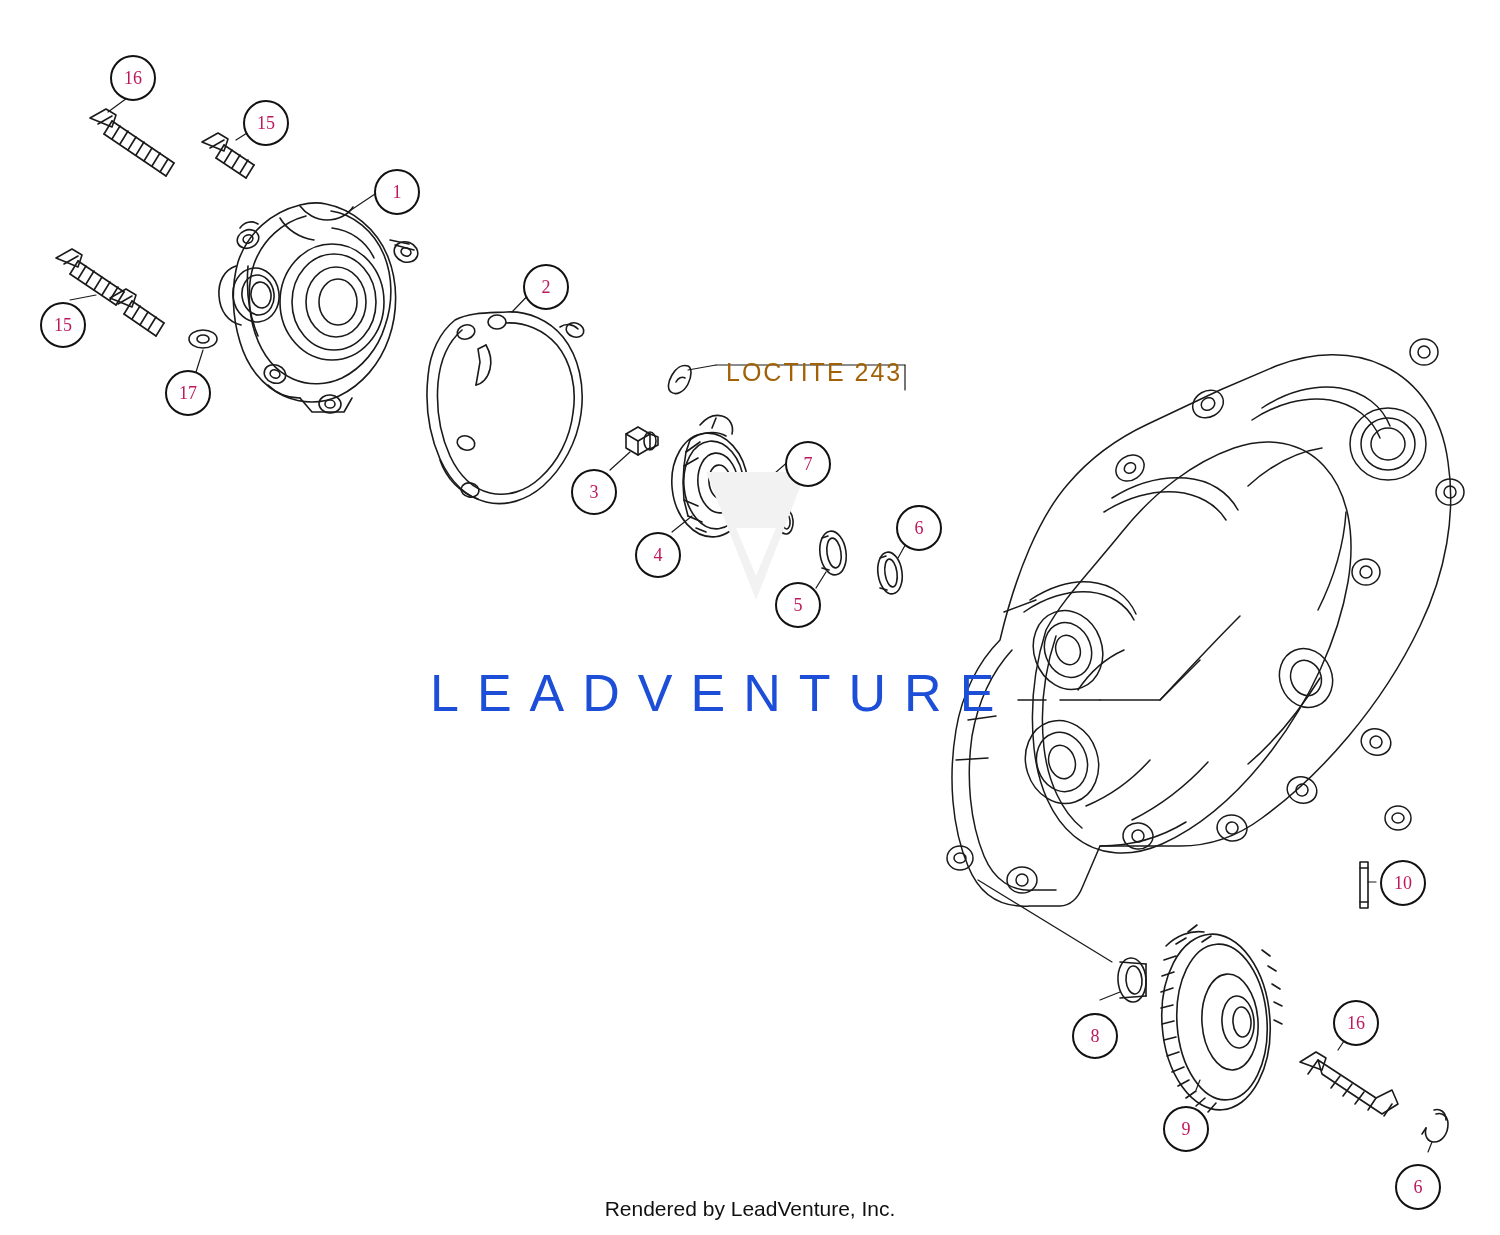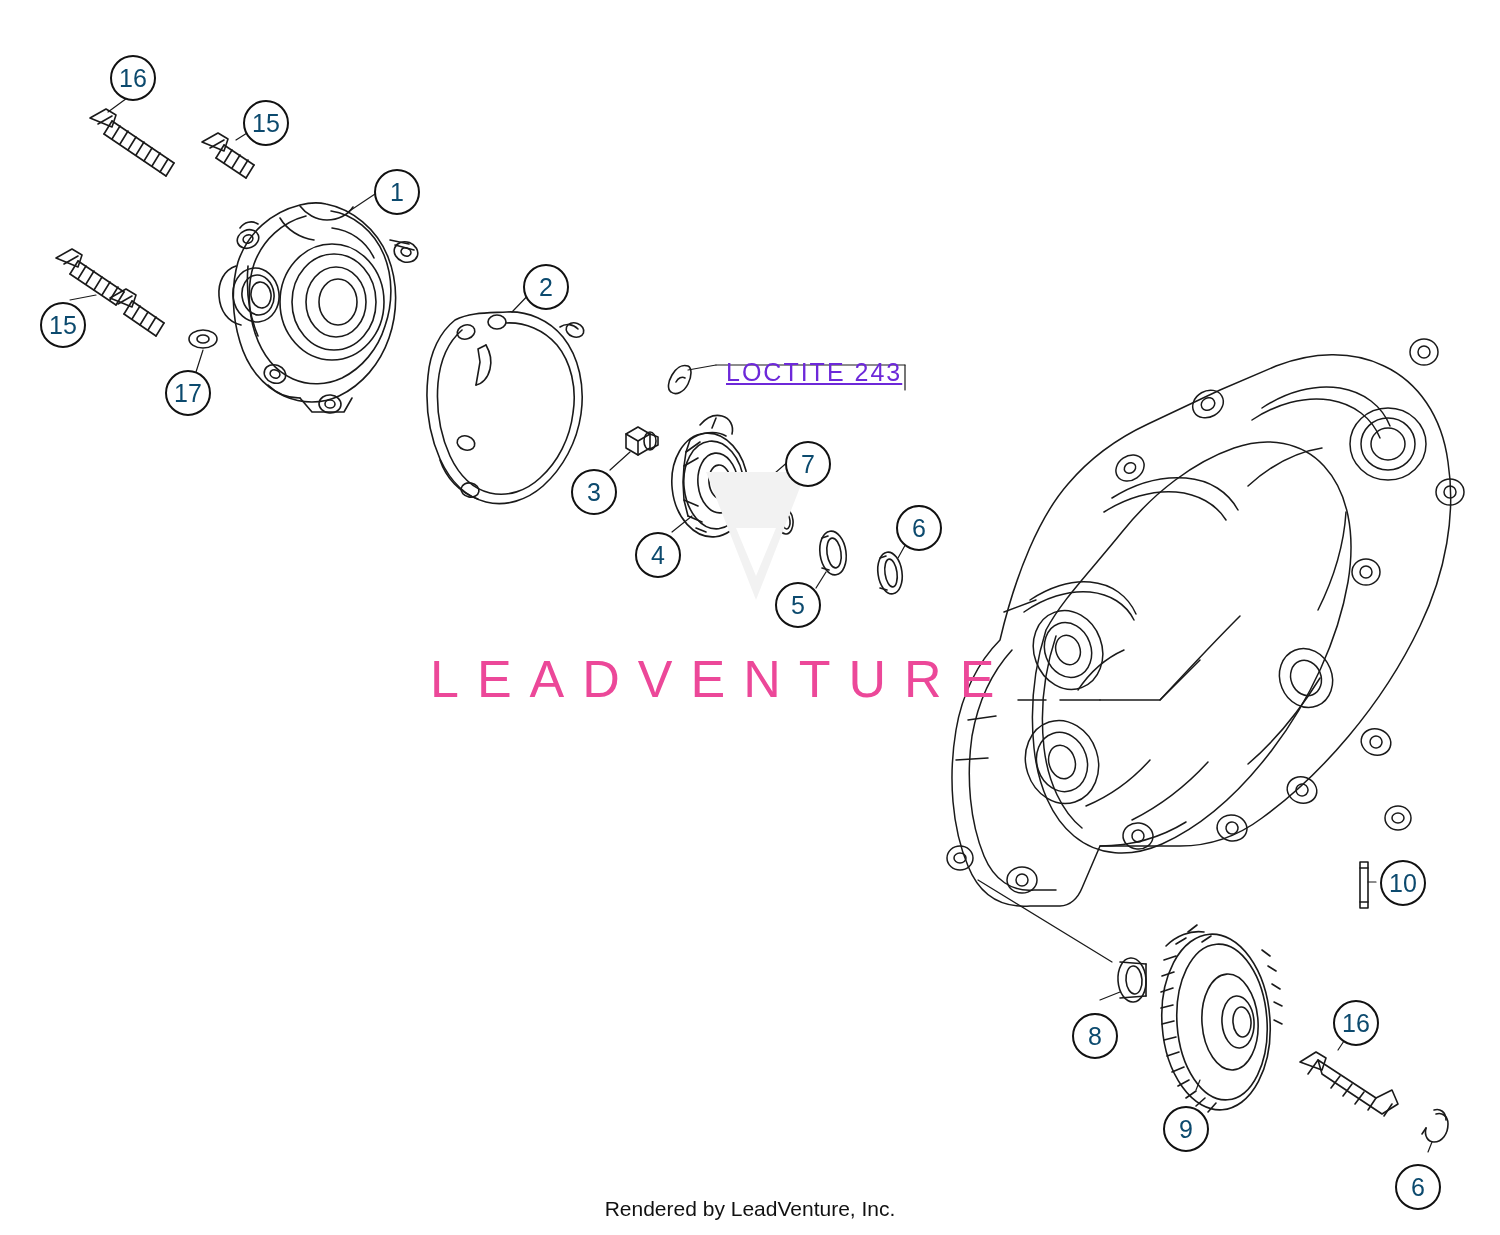--- a/index.html
+++ b/index.html
@@ -28,52 +28,51 @@
   .callout {
     position: absolute;
     width: 46px;
     height: 46px;
     border: 2.5px solid #111;
     border-radius: 50%;
     box-sizing: border-box;
     display: flex;
     align-items: center;
     justify-content: center;
-    font-size: 25px;
-    font-family: Liberation Sans, sans-serif;
-    color: #0c4a6e;
+    font-size: 18px;
+    font-family: Liberation Serif, serif;
+    color: #be185d;
     background: #ffffff;
     letter-spacing: 0px;
   }
   .note-label {
     position: absolute;
     font-size: 25px;
     letter-spacing: 2px;
-    color: #6d28d9;
+    color: #a16207;
     font-family: "Liberation Sans", sans-serif;
     white-space: nowrap;
-    text-decoration: underline;
   }
   .footer {
     position: absolute;
     left: 0;
     right: 0;
     bottom: 14px;
     text-align: center;
     font-size: 21px;
     color: #111;
     font-family: Liberation Sans, sans-serif;
   }
   .watermark {
     position: absolute;
     left: 430px;
-    top: 649px;
+    top: 663px;
     font-size: 52px;
     letter-spacing: 18px;
-    color: #ec4899;
+    color: #1d4ed8;
     font-family: "Liberation Sans", sans-serif;
     user-select: none;
   }
 </style>
 </head>
 <body>
 
 <div id="diagram-root">
 
   <svg class="drawing" viewBox="0 0 1500 1235" xmlns="http://www.w3.org/2000/svg">

